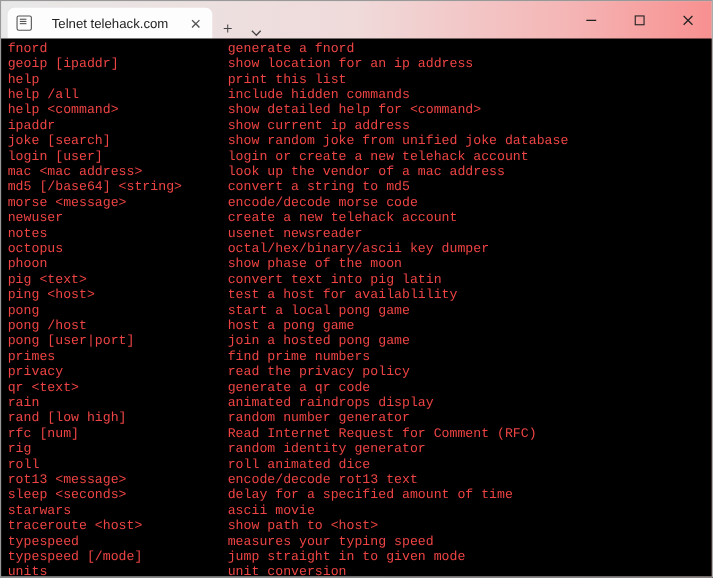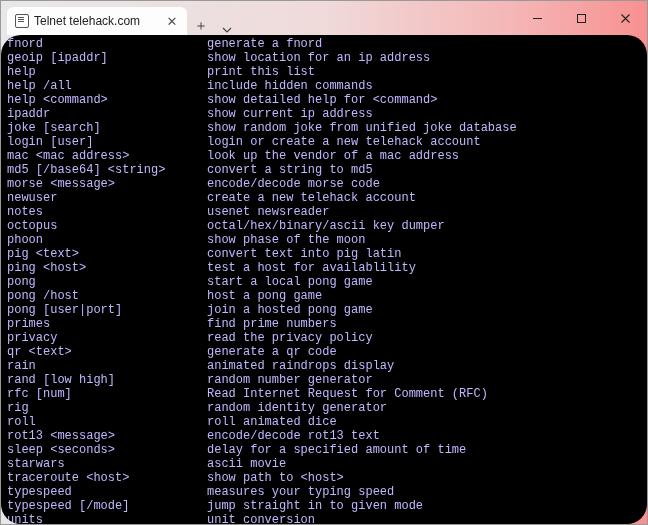--- a/index.html
+++ b/index.html
@@ -14,47 +14,46 @@
   
   .titlebar {
     height: 34px;
     display: flex; align-items: stretch;
   }
   .tab-strip { display: flex; align-items: flex-end; padding-left: 6px; flex: 0 0 auto; }
   .tab {
     background: #fdfdfd;
     border-top-left-radius: 6px; border-top-right-radius: 6px;
     height: 28px; min-width: 180px;
-    display: flex; align-items: center; gap: 5px;
+    display: flex; align-items: center; gap: 18px;
     padding: 0 8px; font-size: 12px; color: #222;
     margin-top: 4px;
   }
   .tab .favicon { width: 14px; height: 14px; border: 1px solid #555; border-radius: 2px; position: relative; }
   .tab .favicon::after { content:""; position:absolute; left:2px; top:2px; width:6px; height:1px; background:#555; box-shadow:0 2px 0 #555, 0 4px 0 #555; }
   .tab .title { flex: 1; white-space: nowrap; overflow: hidden; text-overflow: ellipsis; }
   .tab .close { width: 14px; text-align: center; color: #555; font-size: 13px; line-height: 1; }
   .newtab { width: 28px; display: flex; align-items: center; justify-content: center; color:#444; font-size: 14px; }
   .dropdown { width: 24px; display:flex; align-items:center; justify-content:center; color:#444; }
   .dropdown svg { width:10px; height:10px; }
   .spacer { flex:1; }
   .win-controls { display:flex; }
   .win-btn { width: 44px; display:flex; align-items:center; justify-content:center; color:#222; }
   .win-btn svg { width: 11px; height: 11px; }
   
   .terminal {
     flex: 1;
     background: #000;
-    color: #c4b5fd;
+    color: #ef4444;
     font-family: Consolas, "Courier New", monospace;
     font-size: 12px;
     line-height: 14px;
     padding: 2px 6px 12px 6px;
     overflow: hidden;
     white-space: pre;
-    border-radius: 20px;
   }
   .row { display:block; height:14px; }
   .cmd { display:inline-block; width: 200px; }
   .desc { display:inline-block; }
 </style>
 </head>
 <body>
 
 <div class="window">
   <div class="titlebar">

